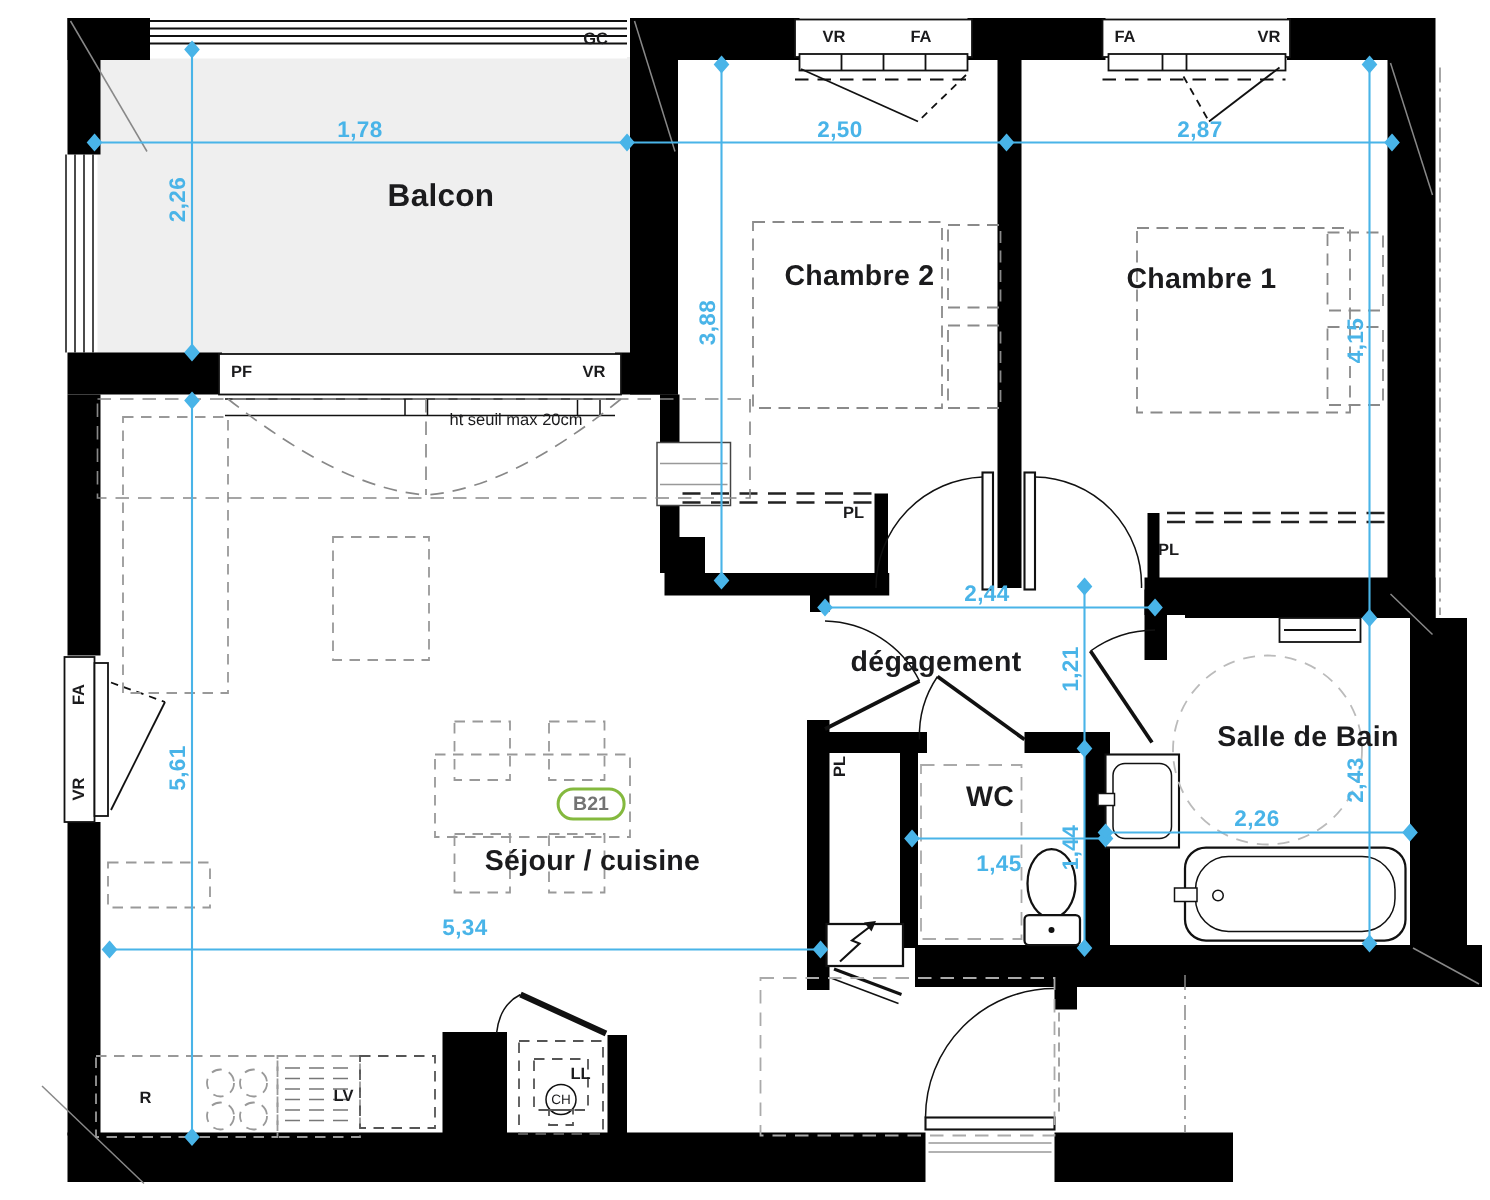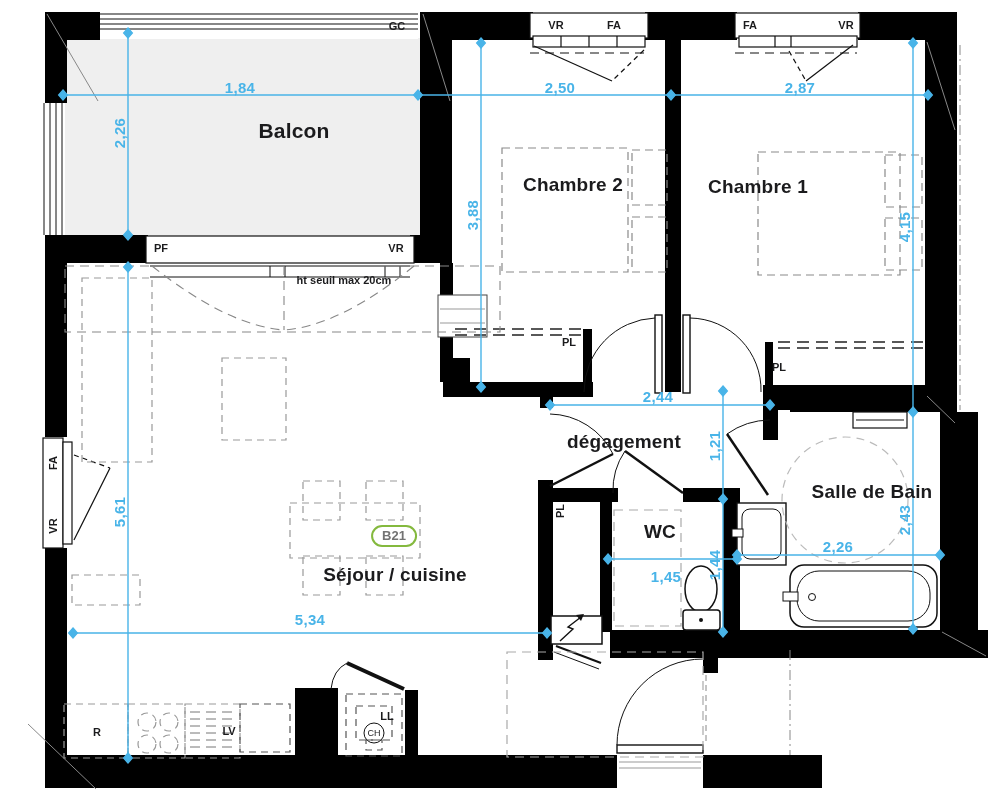--- a/index.html
+++ b/index.html
@@ -7,21 +7,21 @@
         font-family:"Liberation Sans",sans-serif;overflow:hidden;}
   .plan svg{position:absolute;left:0;top:0;}
   .lbl{position:absolute;transform:translate(-50%,-50%);white-space:nowrap;
        color:#1b1b1d;z-index:5;}
   .rot{transform:translate(-50%,-50%) rotate(-90deg);}
   .room{font-size:19px;font-weight:600;letter-spacing:.2px;}
   .big{font-size:21px;font-weight:700;margin-left:24px;}
   .dimt{color:#49b4e8;font-size:15px;font-weight:600;letter-spacing:.3px;}
   .sm{font-size:11px;font-weight:700;}
   .tiny{font-size:9px;font-weight:400;}
-  .note{font-size:11px;font-weight:700;}
+  .note{font-size:11px;font-weight:400;}
   .pill{border:2.5px solid #84b93e;color:#737373;border-radius:12px;
         padding:0 9px;font-size:13px;font-weight:700;line-height:18px;background:#fff;}
 </style>
 </head>
 <body>
 
 <div class="plan">
 
 <svg width="993" height="800" viewBox="0 0 993 800">
   <defs>
@@ -225,28 +225,28 @@
         <use href="#dm" transform="translate(737,559)"></use>
     <use href="#dm" transform="translate(737,555)"></use>
         <use href="#dm" transform="translate(940,555)"></use>
     <use href="#dm" transform="translate(73,633)"></use>
         <use href="#dm" transform="translate(547,633)"></use>
   </g>
 </svg>
 
 <div class="lbl room big" style="left:270px;top:131px">Balcon</div>
 <div class="lbl room" style="left:573px;top:185px">Chambre 2</div>
-<div class="lbl room" style="left:758px;top:187px">Chambre 1</div>
+<div class="lbl room" style="left:801px;top:187px">Chambre 1</div>
 <div class="lbl room" style="left:624px;top:442px">dégagement</div>
 <div class="lbl room" style="left:660px;top:532px">WC</div>
 <div class="lbl room" style="left:872px;top:492px">Salle de Bain</div>
 <div class="lbl room" style="left:395px;top:575px">Séjour / cuisine</div>
 <div class="lbl pill" style="left:394px;top:536px">B21</div>
 
-<div class="lbl dimt" style="left:240px;top:87px">1,84</div>
+<div class="lbl dimt" style="left:240px;top:87px">1,78</div>
 <div class="lbl dimt" style="left:560px;top:87px">2,50</div>
 <div class="lbl dimt" style="left:800px;top:87px">2,87</div>
 <div class="lbl dimt rot" style="left:119px;top:133px">2,26</div>
 <div class="lbl dimt rot" style="left:472px;top:215px">3,88</div>
 <div class="lbl dimt rot" style="left:904px;top:227px">4,15</div>
 <div class="lbl dimt" style="left:658px;top:396px">2,44</div>
 <div class="lbl dimt rot" style="left:714px;top:446px">1,21</div>
 <div class="lbl dimt rot" style="left:119px;top:512px">5,61</div>
 <div class="lbl dimt" style="left:310px;top:619px">5,34</div>
 <div class="lbl dimt" style="left:666px;top:576px">1,45</div>

